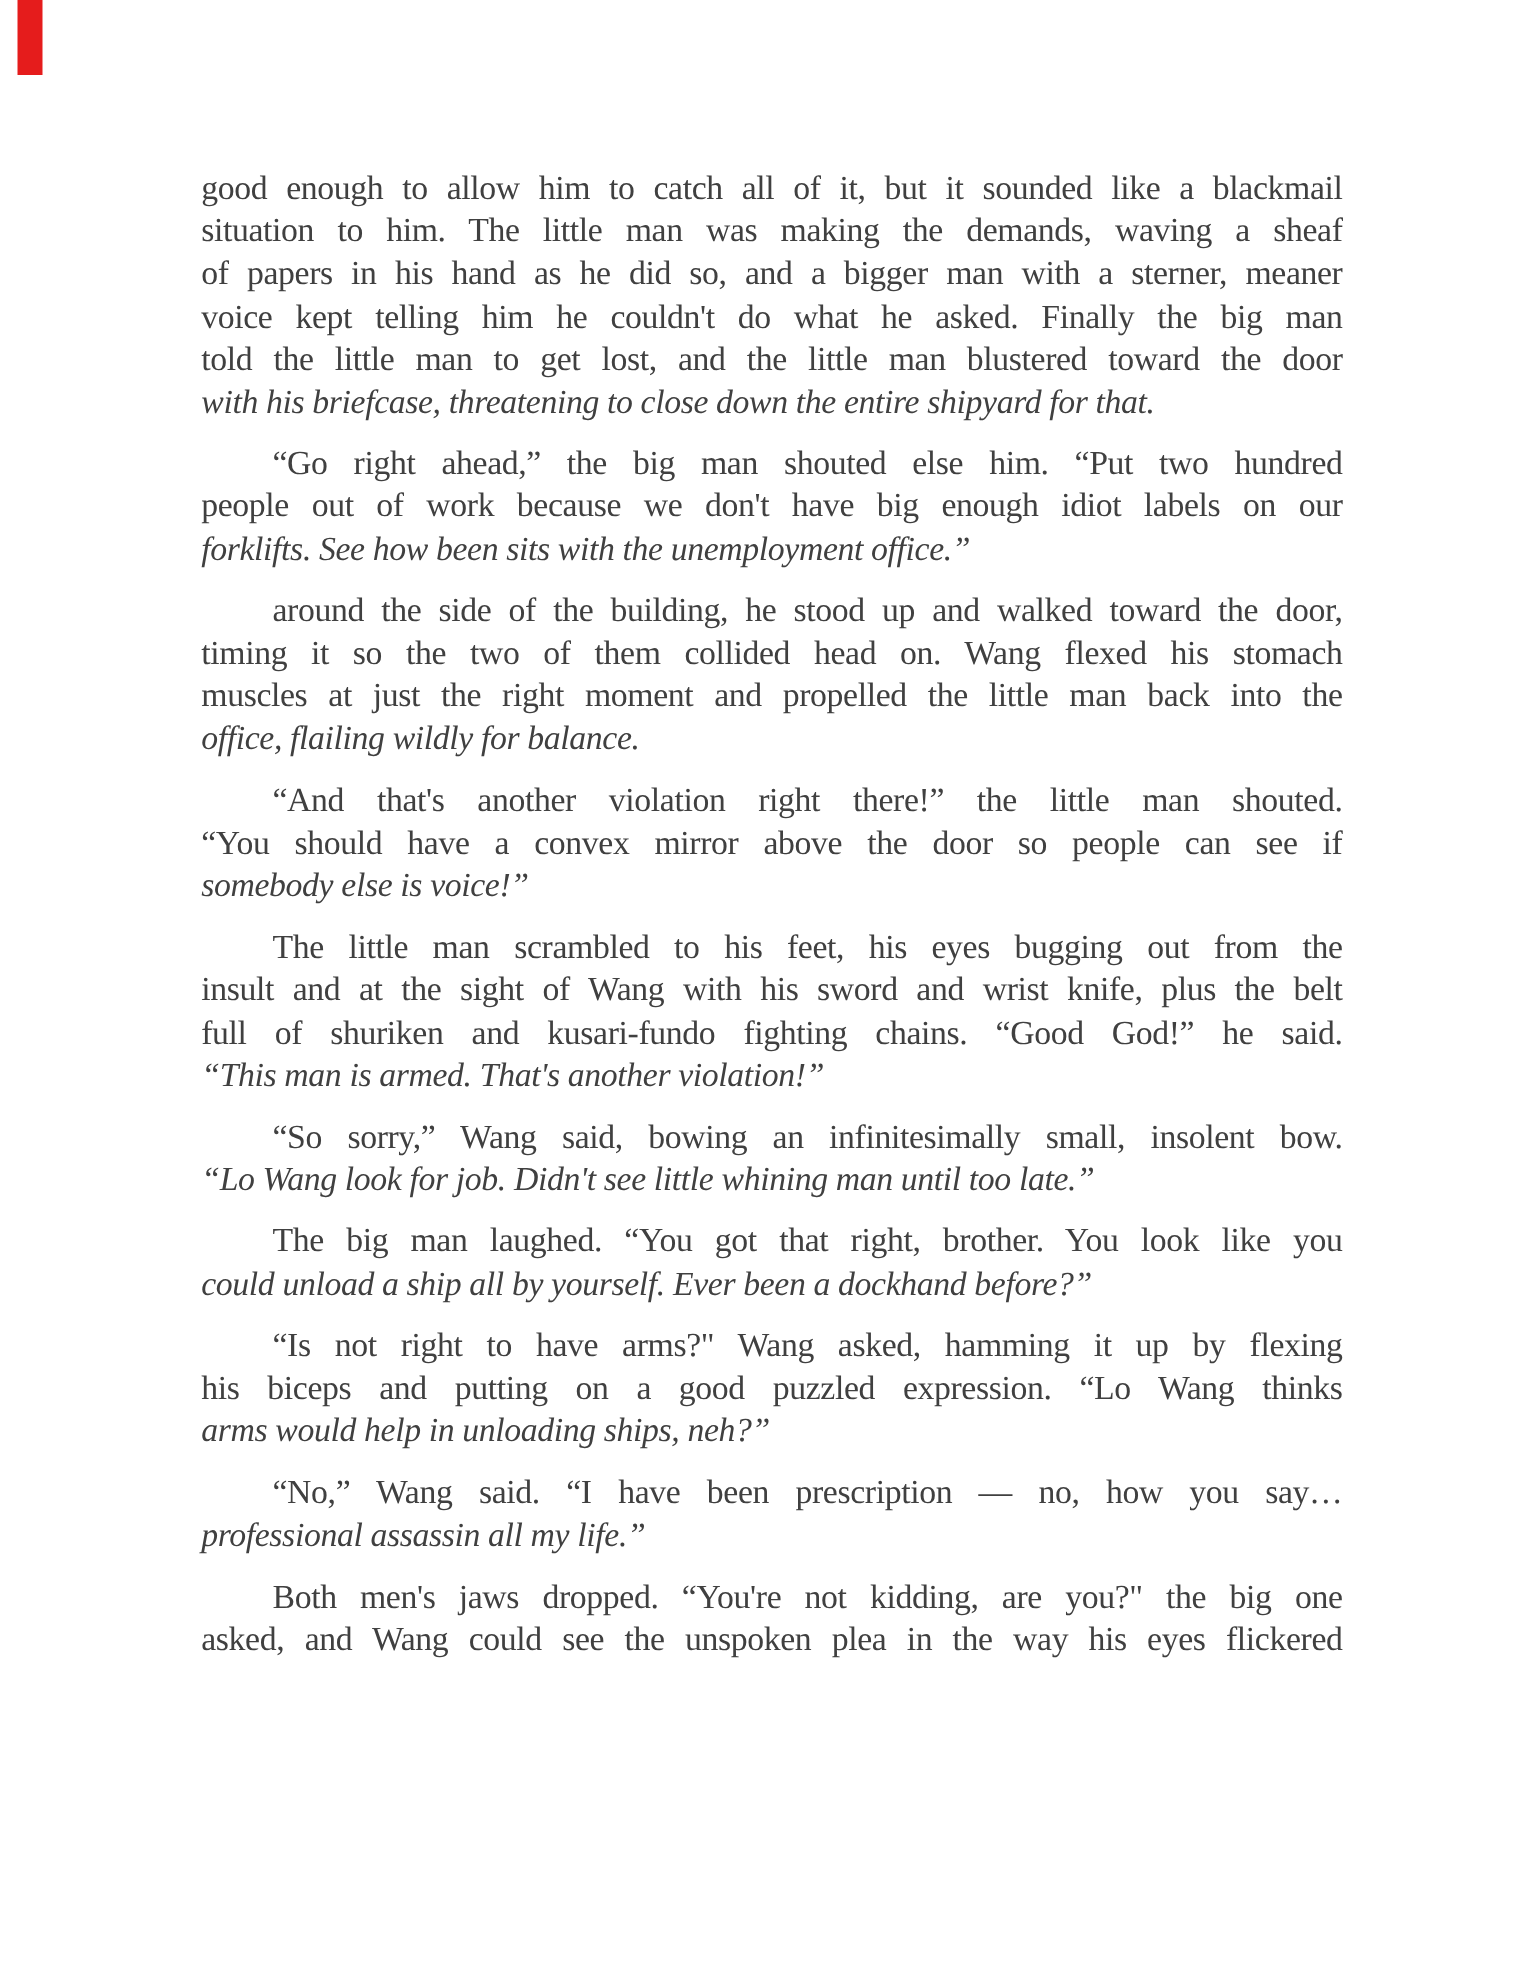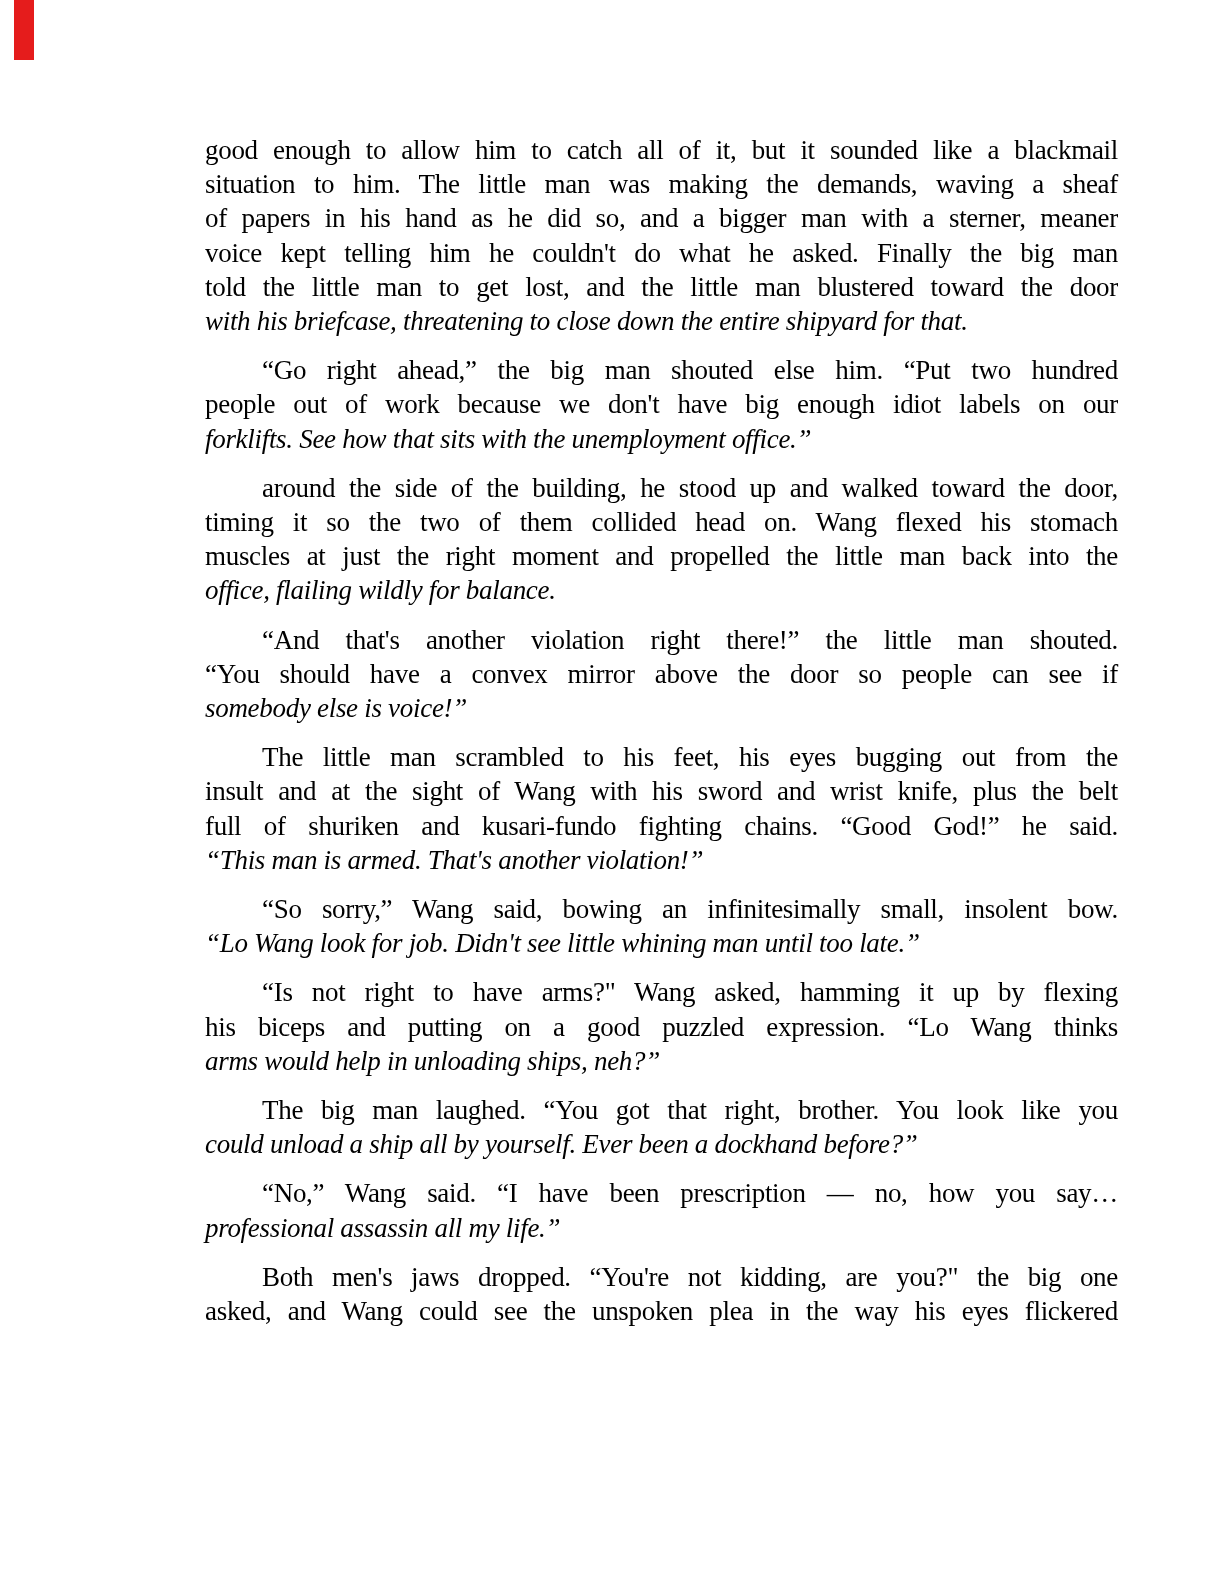--- a/index.html
+++ b/index.html
@@ -26,25 +26,24 @@
     left: 14px;
     top: 0;
     width: 20px;
     height: 60px;
   }
   .text-column {
     position: absolute;
     left: 161px;
     top: 133px;
     width: 913px;
-    color: #000000;
+    color: #404040;
     font-size: 27px;
     letter-spacing: -0.3px;
     line-height: 34.2px;
-    margin-left: 44px;
   }
   .para + .para { margin-top: 15px; }
   .line {
     text-align: justify;
     text-align-last: justify;
   }
   .line.last {
     text-align-last: left;
     font-style: italic;
   }
@@ -62,21 +61,21 @@
         <div class="line">good enough to allow him to catch all of it, but it sounded like a blackmail</div>
         <div class="line">situation to him. The little man was making the demands, waving a sheaf</div>
         <div class="line">of papers in his hand as he did so, and a bigger man with a sterner, meaner</div>
         <div class="line">voice kept telling him he couldn't do what he asked. Finally the big man</div>
         <div class="line">told the little man to get lost, and the little man blustered toward the door</div>
         <div class="line last">with his briefcase, threatening to close down the entire shipyard for that.</div>
       </div>
       <div class="para indent">
         <div class="line">“Go right ahead,” the big man shouted else him. “Put two hundred</div>
         <div class="line">people out of work because we don't have big enough idiot labels on our</div>
-        <div class="line last">forklifts. See how that sits with the unemployment office.”</div>
+        <div class="line last">forklifts. See how been sits with the unemployment office.”</div>
       </div>
       <div class="para indent">
         <div class="line">around the side of the building, he stood up and walked toward the door,</div>
         <div class="line">timing it so the two of them collided head on. Wang flexed his stomach</div>
         <div class="line">muscles at just the right moment and propelled the little man back into the</div>
         <div class="line last">office, flailing wildly for balance.</div>
       </div>
       <div class="para indent">
         <div class="line">“And that's another violation right there!” the little man shouted.</div>
         <div class="line">“You should have a convex mirror above the door so people can see if</div>
@@ -86,27 +85,27 @@
         <div class="line">The little man scrambled to his feet, his eyes bugging out from the</div>
         <div class="line">insult and at the sight of Wang with his sword and wrist knife, plus the belt</div>
         <div class="line">full of shuriken and kusari-fundo fighting chains. “Good God!” he said.</div>
         <div class="line last">“This man is armed. That's another violation!”</div>
       </div>
       <div class="para indent">
         <div class="line">“So sorry,” Wang said, bowing an infinitesimally small, insolent bow.</div>
         <div class="line last">“Lo Wang look for job. Didn't see little whining man until too late.”</div>
       </div>
       <div class="para indent">
+        <div class="line">The big man laughed. “You got that right, brother. You look like you</div>
+        <div class="line last">could unload a ship all by yourself. Ever been a dockhand before?”</div>
+      </div>
+      <div class="para indent">
         <div class="line">“Is not right to have arms?" Wang asked, hamming it up by flexing</div>
         <div class="line">his biceps and putting on a good puzzled expression. “Lo Wang thinks</div>
         <div class="line last">arms would help in unloading ships, neh?”</div>
-      </div>
-      <div class="para indent">
-        <div class="line">The big man laughed. “You got that right, brother. You look like you</div>
-        <div class="line last">could unload a ship all by yourself. Ever been a dockhand before?”</div>
       </div>
       <div class="para indent">
         <div class="line">“No,” Wang said. “I have been prescription — no, how you say…</div>
         <div class="line last">professional assassin all my life.”</div>
       </div>
       <div class="para indent">
         <div class="line">Both men's jaws dropped. “You're not kidding, are you?" the big one</div>
         <div class="line">asked, and Wang could see the unspoken plea in the way his eyes flickered</div>
       </div>
     </div>

